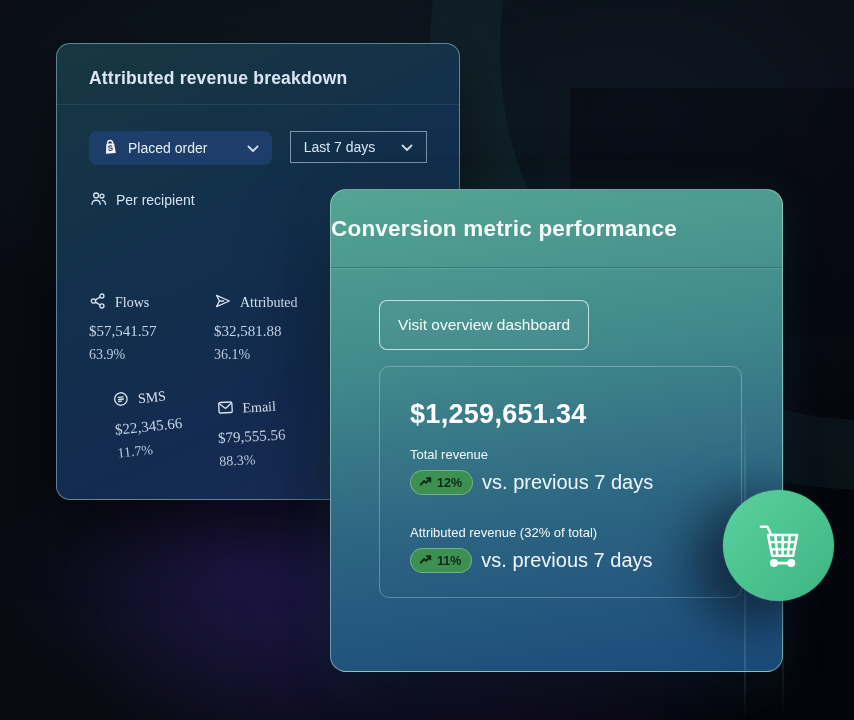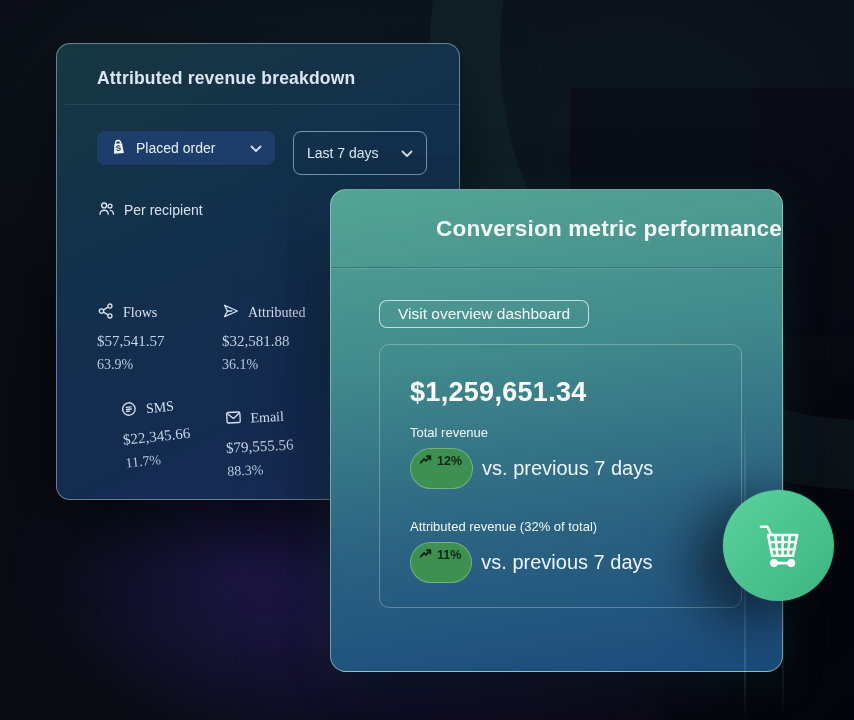--- a/index.html
+++ b/index.html
@@ -28,35 +28,35 @@
   .bg-line { position:absolute; width:2px; background:linear-gradient(to bottom, transparent, rgba(170,235,215,0.16) 20%, rgba(170,235,215,0.16) 80%, transparent); z-index:4; }
   .bg-line.l1 { left:744px; top:410px; height:310px; }
   .bg-line.l2 { left:782px; top:300px; height:420px; opacity:.8; }
 
   
   .card-left { position:absolute; left:56px; top:43px; width:404px; height:457px; z-index:1;
     border-radius:14px;
     border:1px solid rgba(158,200,210,0.55);
     background:linear-gradient(155deg,#173740 0%,#12304b 38%,#142b50 72%,#1a2b56 100%);
     box-shadow:0 28px 70px rgba(0,0,0,0.55);
-    padding:22px 32px 0 40px;
+    padding:22px 32px 0 32px;
     color:#d6e1f0;
   }
   .card-left h2 { font-size:17.5px; font-weight:700; letter-spacing:.2px; color:#dbe5f4; line-height:24px; }
   .lc-divider { margin:14px -32px 0 -32px; height:1px; background:rgba(130,170,200,0.14); }
   .lc-controls { margin-top:26px; display:flex; gap:18px; }
   .btn-filled {
     width:185px; height:34px; display:flex; align-items:center; justify-content:space-between;
     background:#1d3e6b; border:none; border-radius:8px; padding:0 13px;
     color:#e8eef8; font-size:14px; font-family:inherit; cursor:pointer;
   }
   .btn-filled .lbl-wrap { display:flex; align-items:center; gap:9px; }
   .btn-outline {
-    width:139px; height:44px; display:flex; align-items:center; justify-content:space-between;
-    background:transparent; border:1px solid rgba(190,215,238,0.60); border-radius:8px; padding:0 13px;
+    width:139px; height:32px; display:flex; align-items:center; justify-content:space-between;
+    background:transparent; border:1px solid rgba(190,215,238,0.60); border-radius:0; padding:0 13px;
     color:#dde7f4; font-size:14px; font-family:inherit; cursor:pointer;
   }
   .chev { flex:0 0 auto; opacity:.95; }
   .label-row { display:flex; align-items:center; gap:8px; font-size:14px; font-weight:500; color:#d6e1f0; }
   .label-row svg { flex:0 0 auto; }
   .lc-recipient { margin-top:24px;text-align:right; }
   .lc-recipient .value { margin-top:10px; font-size:15px; color:#c6d4e8; }
   .lc-recipient .dash { margin-top:10px; font-size:14px; color:#7e91ab; }
   .channel-grid { margin-top:28px; display:grid; grid-template-columns:125px 1fr; row-gap:26px;font-family:Liberation Serif, serif; }
   .channel { }
@@ -66,36 +66,36 @@
   .channel.tilt-email { transform:translate(2px,10px) rotate(-3deg); transform-origin:left top; }
 
   
   .card-right { position:absolute; left:330px; top:189px; width:453px; height:483px; z-index:2;
     border-radius:16px;
     border:1px solid rgba(178,228,210,0.55);
     background:linear-gradient(172deg,#54a593 0%,#418a8c 34%,#2c6482 66%,#1b4a7b 100%);
     box-shadow:0 34px 80px rgba(0,5,15,0.6), 0 10px 45px rgba(40,140,115,0.18);
     color:#fff;
   }
-  .rc-header { height:77px; display:flex; align-items:center; justify-content:flex-end; }
+  .rc-header { height:77px; display:flex; align-items:center; justify-content:flex-start; }
   .rc-header h1 { font-size:22.5px; font-weight:700; letter-spacing:.2px; color:#f4fbfa; }
   .rc-divider { height:1px; background:rgba(10,45,50,0.28); box-shadow:0 1px 0 rgba(255,255,255,0.10); }
   .rc-body { padding:32px 40px 0 48px; }
   .btn-dash {
-    display:inline-flex; align-items:center; height:28px; padding:0 18px;
+    display:inline-flex; align-items:center; height:50px; padding:0 18px;
     background:rgba(255,255,255,0.03); border:1.2px solid rgba(238,250,246,0.75); border-radius:8px;
     color:#f6fbfa; font-size:15.5px; font-family:inherit; cursor:pointer;
   }
   .metrics-panel { margin-top:16px; border:1px solid rgba(225,245,238,0.30); border-radius:10px;
     padding:24px 30px 24px 30px; }
   .metric .big { font-size:27px; font-weight:700; letter-spacing:.3px; line-height:46px; color:#ffffff; }
   .metric .sub { margin-top:10px; font-size:13px; font-weight:400; color:#f2f9f8; }
   .metric .cmp-row { margin-top:8px; display:flex; align-items:center; gap:9px; }
   .metric + .metric { margin-top:30px; }
-  .badge { display:inline-flex; align-items:center; gap:5px; padding:4px 10px 20px 8px;
+  .badge { display:inline-flex; align-items:center; gap:5px; padding:4px 10px 4px 8px;
     background:#3e8f52; border:1px solid rgba(215,245,220,0.35); border-radius:999px;
     font-size:12.5px; font-weight:700; color:#0d2916; }
   .cmp-text { font-size:20px; color:#eef6fb; }
 
   
   .cart-badge { position:absolute; left:723px; top:490px; width:111px; height:111px; z-index:5;
     border-radius:50%;
     background:linear-gradient(135deg,#5ad29c 0%,#4ac28e 55%,#3fb384 100%);
     box-shadow:-22px 16px 50px 8px rgba(4,7,16,0.55), 0 0 0 1px rgba(255,255,255,0.10);
     display:flex; align-items:center; justify-content:center;

